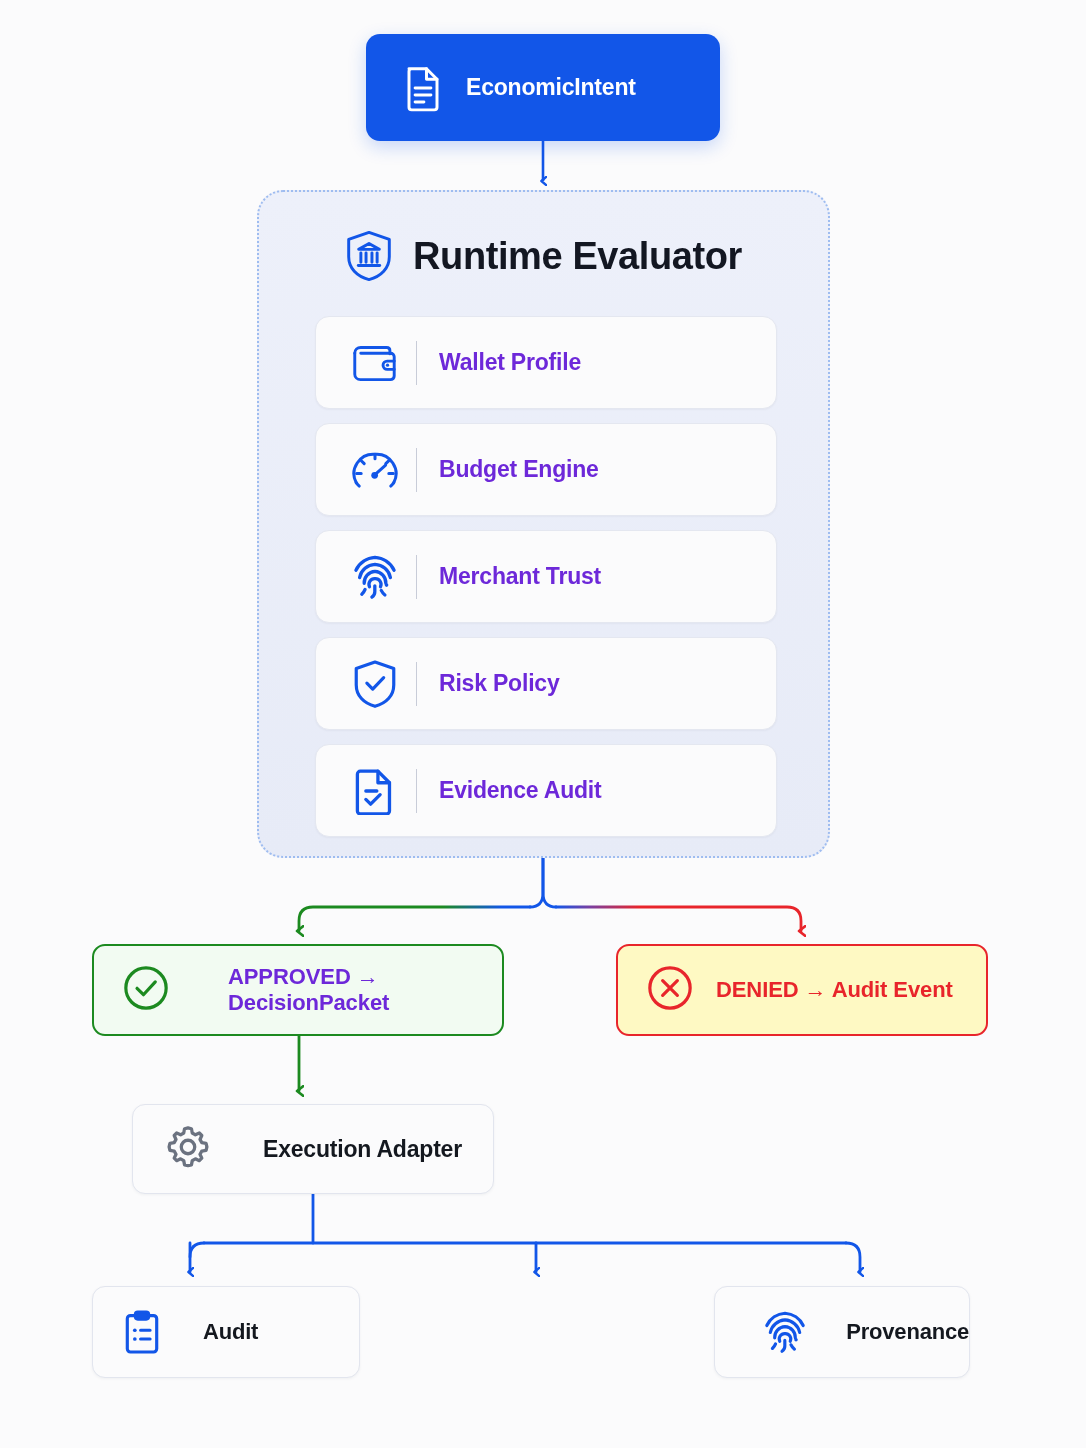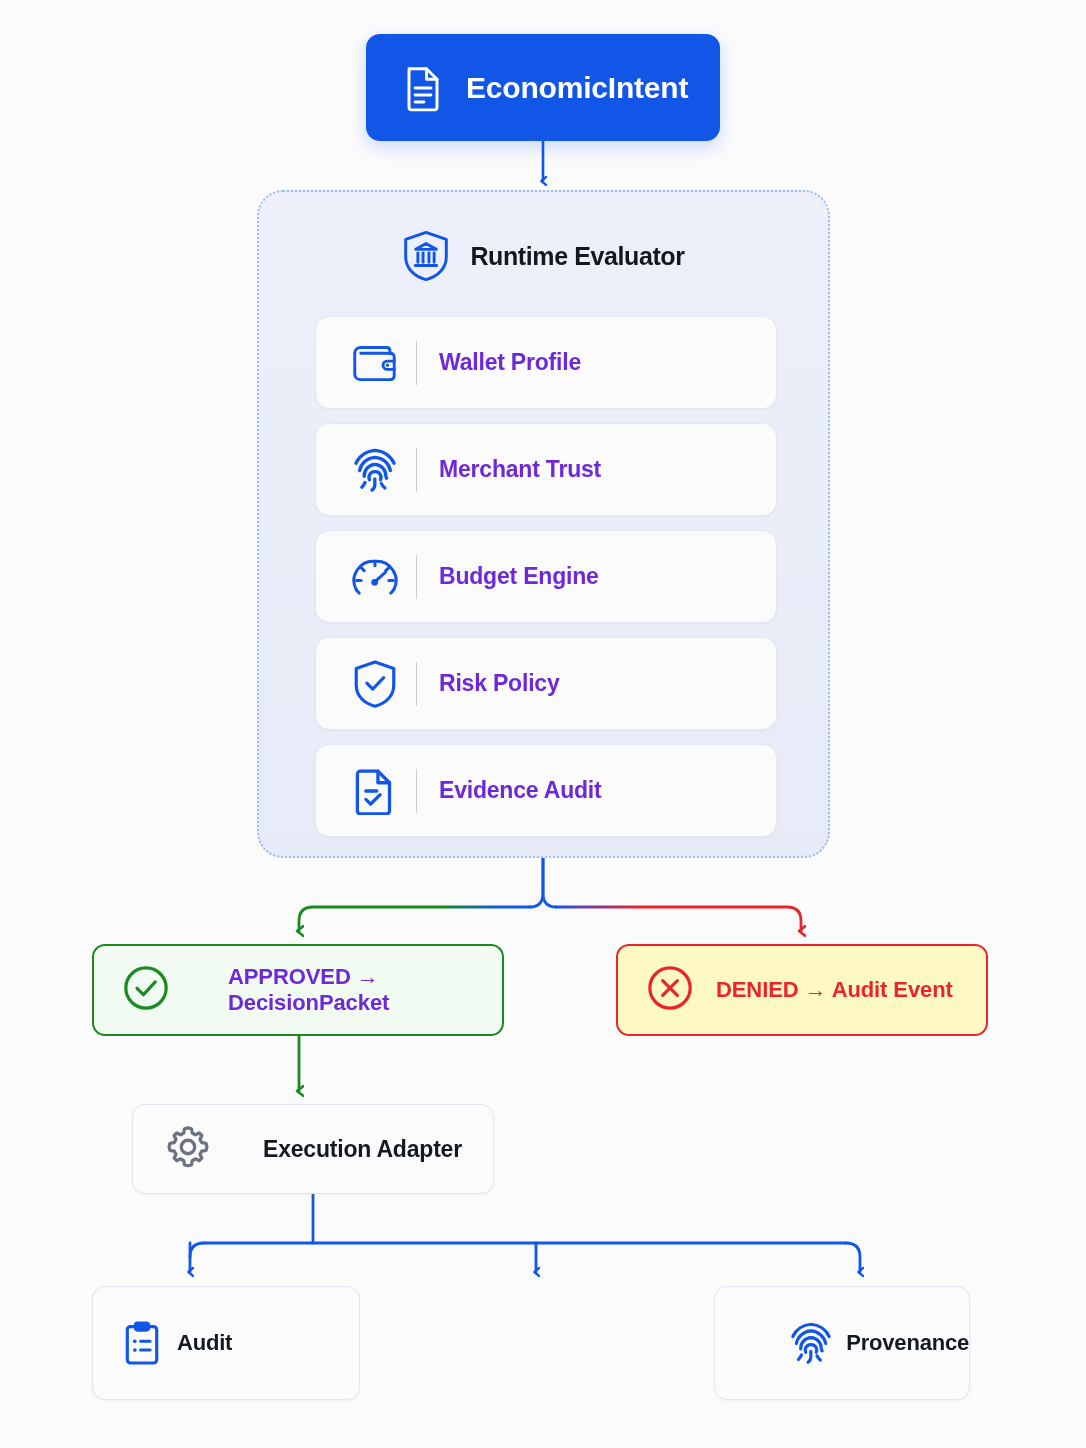--- a/index.html
+++ b/index.html
@@ -32,21 +32,21 @@
     width: 354px; height: 107px;
     background: #1256e8;
     border-radius: 14px;
     display: flex; align-items: center;
     gap: 22px;
     padding-left: 36px;
     box-shadow: 0 6px 18px rgba(18,86,232,0.22);
   }
   .economic-intent .label {
     color: #ffffff;
-    font-size: 30px;
+    font-size: 23px;
     font-weight: 700;
     letter-spacing: -0.2px;
   }
   .ei-icon { width: 42px; height: 48px; flex: 0 0 auto; }
 
   
   .evaluator {
     left: 257px; top: 190px;
     width: 573px; height: 668px;
     background: linear-gradient(180deg,#edf0fa 0%, #e7ebf7 100%);
@@ -54,21 +54,21 @@
     border-radius: 26px;
     z-index: 2;
   }
   .evaluator-header {
     position: absolute;
     left: 0; top: 38px; width: 100%;
     display: flex; align-items: center; justify-content: center;
     gap: 20px;
   }
   .evaluator-header .title {
-    font-size: 25px; font-weight: 700; color: #131722;
+    font-size: 38px; font-weight: 700; color: #131722;
     letter-spacing: -0.4px;
   }
   .shield-bank { width: 48px; height: 52px; }
 
   .module-list {
     position: absolute;
     left: 56px; top: 124px;
     width: 462px;
     display: flex; flex-direction: column;
     gap: 14px;
@@ -137,26 +137,26 @@
     box-shadow: 0 1px 3px rgba(20,30,60,0.05);
   }
   .exec-adapter .label {
     font-size: 23px; font-weight: 700; color: #14181f;
     letter-spacing: -0.2px;
     margin-left: 32px;
   }
 
   
   .sink {
-    height: 114px;
+    height: 92px;
     background: #fbfbfc;
     border: 1px solid #e2e5ee;
     border-radius: 13px;
     display: flex; align-items: center;
-    gap: 12px;
+    gap: 38px;
     box-sizing: border-box;
     box-shadow: 0 1px 3px rgba(20,30,60,0.05);
   }
   .sink .s-icon {
     width: 46px; height: 46px;
     margin-left: 26px;
     display: flex; align-items: center; justify-content: center;
     flex: 0 0 auto;
   }
   .sink .s-label {
@@ -253,47 +253,47 @@
             <path d="M25.2 10.9h-4.1a2.4 2.4 0 0 0 0 4.8h4.1"></path>
             <circle cx="21.3" cy="13.3" r="0.95" fill="#1256e8" stroke="none"></circle>
           </svg>
         </span>
         <span class="m-divider"></span>
         <span class="m-label">Wallet Profile</span>
       </div>
 
       <div class="module-card">
         <span class="m-icon">
+          <svg viewBox="0 0 26 22" width="46" height="40" fill="none" stroke="#1256e8" stroke-width="1.7" stroke-linecap="round" stroke-linejoin="round">
+            <path d="M2.4 18.2A11 11 0 0 1 13 2.1a11 11 0 0 1 10.6 16.1"></path>
+            <path d="M13 2.1v2.6M5.1 5.6 6.9 7.4M21 5.6 19.1 7.4M2.6 13h2.6M20.8 13h2.6"></path>
+            <path d="M13 13.6 19 8.2"></path>
+            <circle cx="12.8" cy="14" r="1.9" fill="#1256e8" stroke="none"></circle>
+            <path d="M4.1 20.1a10.9 10.9 0 0 1-1.7-1.9M21.9 20.1a10.9 10.9 0 0 0 1.7-1.9"></path>
+          </svg>
+        </span>
+        <span class="m-divider"></span>
+        <span class="m-label">Budget Engine</span>
+      </div>
+
+      <div class="module-card">
+        <span class="m-icon">
           <svg viewBox="0 0 24 26" width="44" height="48" fill="none" stroke="#1256e8" stroke-width="1.8" stroke-linecap="round" stroke-linejoin="round">
             <path d="M1.6 9.3A12.4 12.4 0 0 1 12 2.3a12.4 12.4 0 0 1 10.4 7"></path>
             <path d="M3.6 13.3A9 9 0 0 1 12 6.1a9 9 0 0 1 8.4 7.2"></path>
             <path d="M6.1 16.4A6.2 6.2 0 0 1 12 9.9a6.2 6.2 0 0 1 5.9 6.5"></path>
             <path d="M9 18.3A3.1 3.1 0 0 1 12 13.9a3.1 3.1 0 0 1 3 4.4"></path>
             <path d="M11.9 17.8v3.2c0 1.2-.6 2.3-1.6 3"></path>
             <path d="M6.6 19.8c-.4 1-1 1.9-1.8 2.6"></path>
             <path d="M15.4 20.3c.5 1 1.2 1.9 2 2.5"></path>
             <circle cx="18.3" cy="17.4" r="1" fill="#1256e8" stroke="none"></circle>
           </svg>
         </span>
         <span class="m-divider"></span>
         <span class="m-label">Merchant Trust</span>
-      </div>
-
-      <div class="module-card">
-        <span class="m-icon">
-          <svg viewBox="0 0 26 22" width="46" height="40" fill="none" stroke="#1256e8" stroke-width="1.7" stroke-linecap="round" stroke-linejoin="round">
-            <path d="M2.4 18.2A11 11 0 0 1 13 2.1a11 11 0 0 1 10.6 16.1"></path>
-            <path d="M13 2.1v2.6M5.1 5.6 6.9 7.4M21 5.6 19.1 7.4M2.6 13h2.6M20.8 13h2.6"></path>
-            <path d="M13 13.6 19 8.2"></path>
-            <circle cx="12.8" cy="14" r="1.9" fill="#1256e8" stroke="none"></circle>
-            <path d="M4.1 20.1a10.9 10.9 0 0 1-1.7-1.9M21.9 20.1a10.9 10.9 0 0 0 1.7-1.9"></path>
-          </svg>
-        </span>
-        <span class="m-divider"></span>
-        <span class="m-label">Budget Engine</span>
       </div>
 
       <div class="module-card">
         <span class="m-icon">
           <svg viewBox="0 0 26 28" width="46" height="50" fill="none" stroke="#1256e8" stroke-width="1.8" stroke-linecap="round" stroke-linejoin="round">
             <path d="M13 1.6 23.6 5.2v9.3c0 6.1-4.3 10.4-10.6 12.1C6.7 24.9 2.4 20.6 2.4 14.5V5.2z"></path>
             <path d="M8.4 13.5 11.7 16.9 17.9 10.4"></path>
           </svg>
         </span>
         <span class="m-divider"></span>

